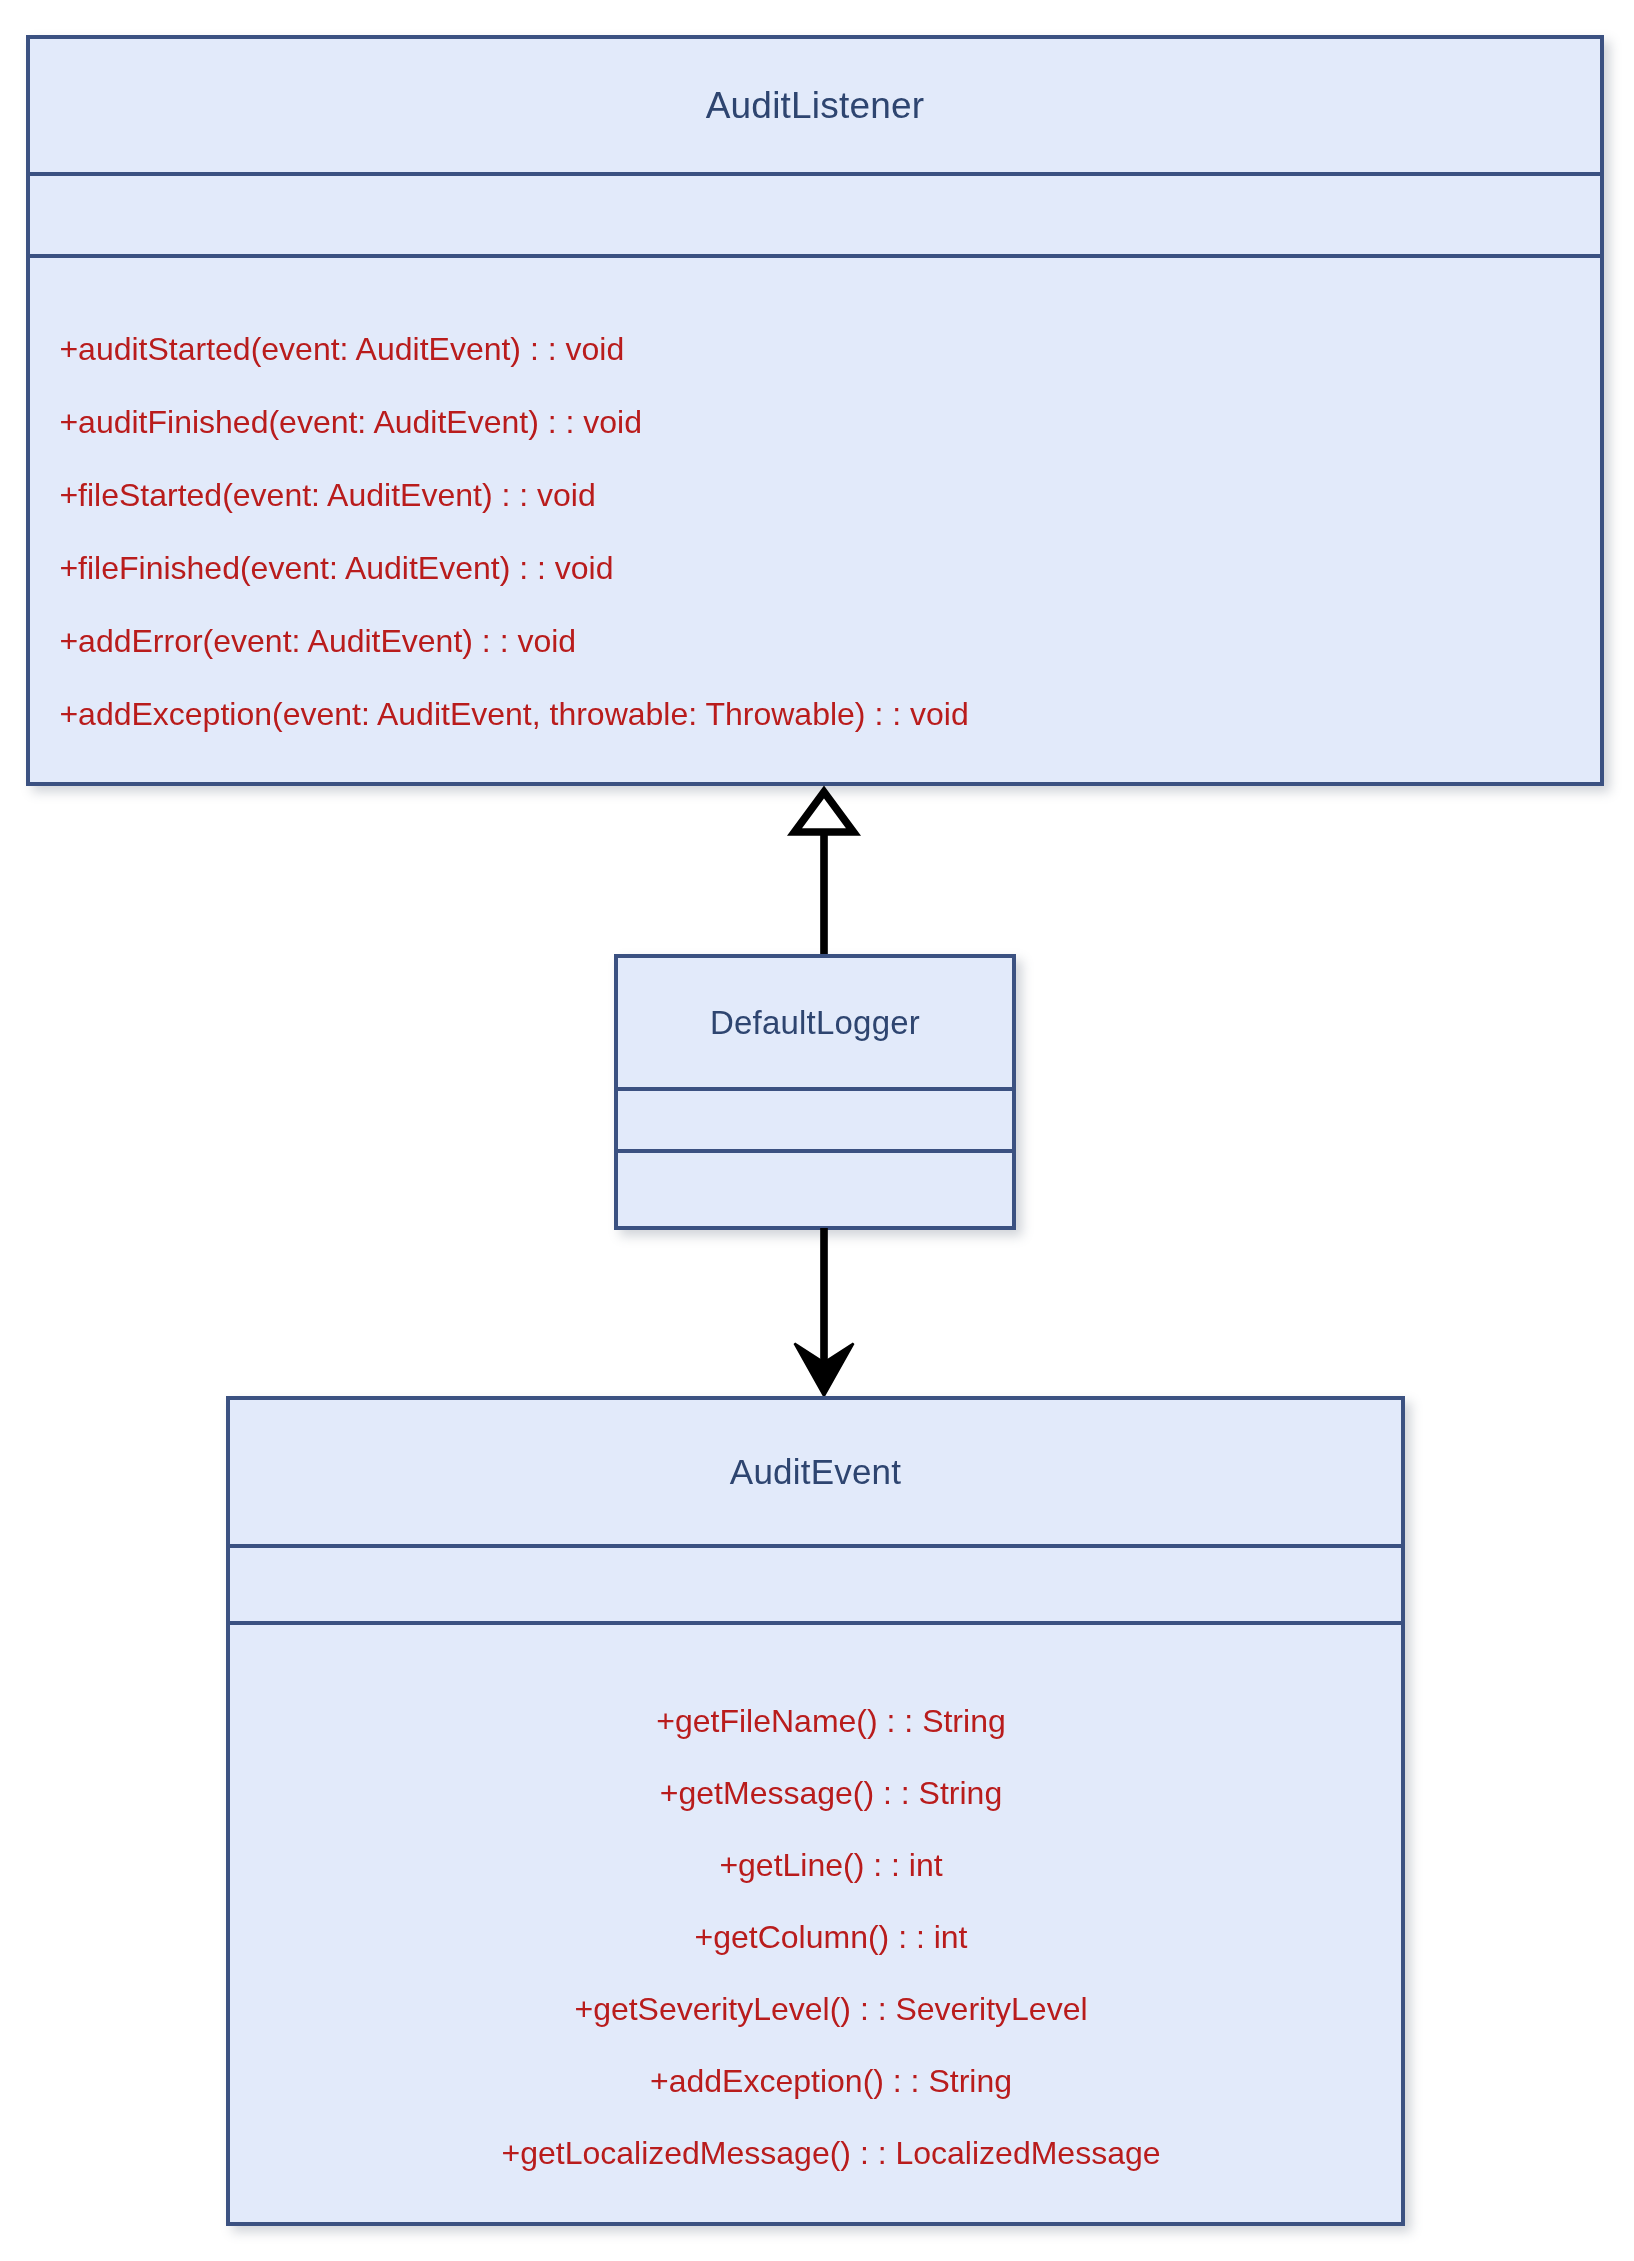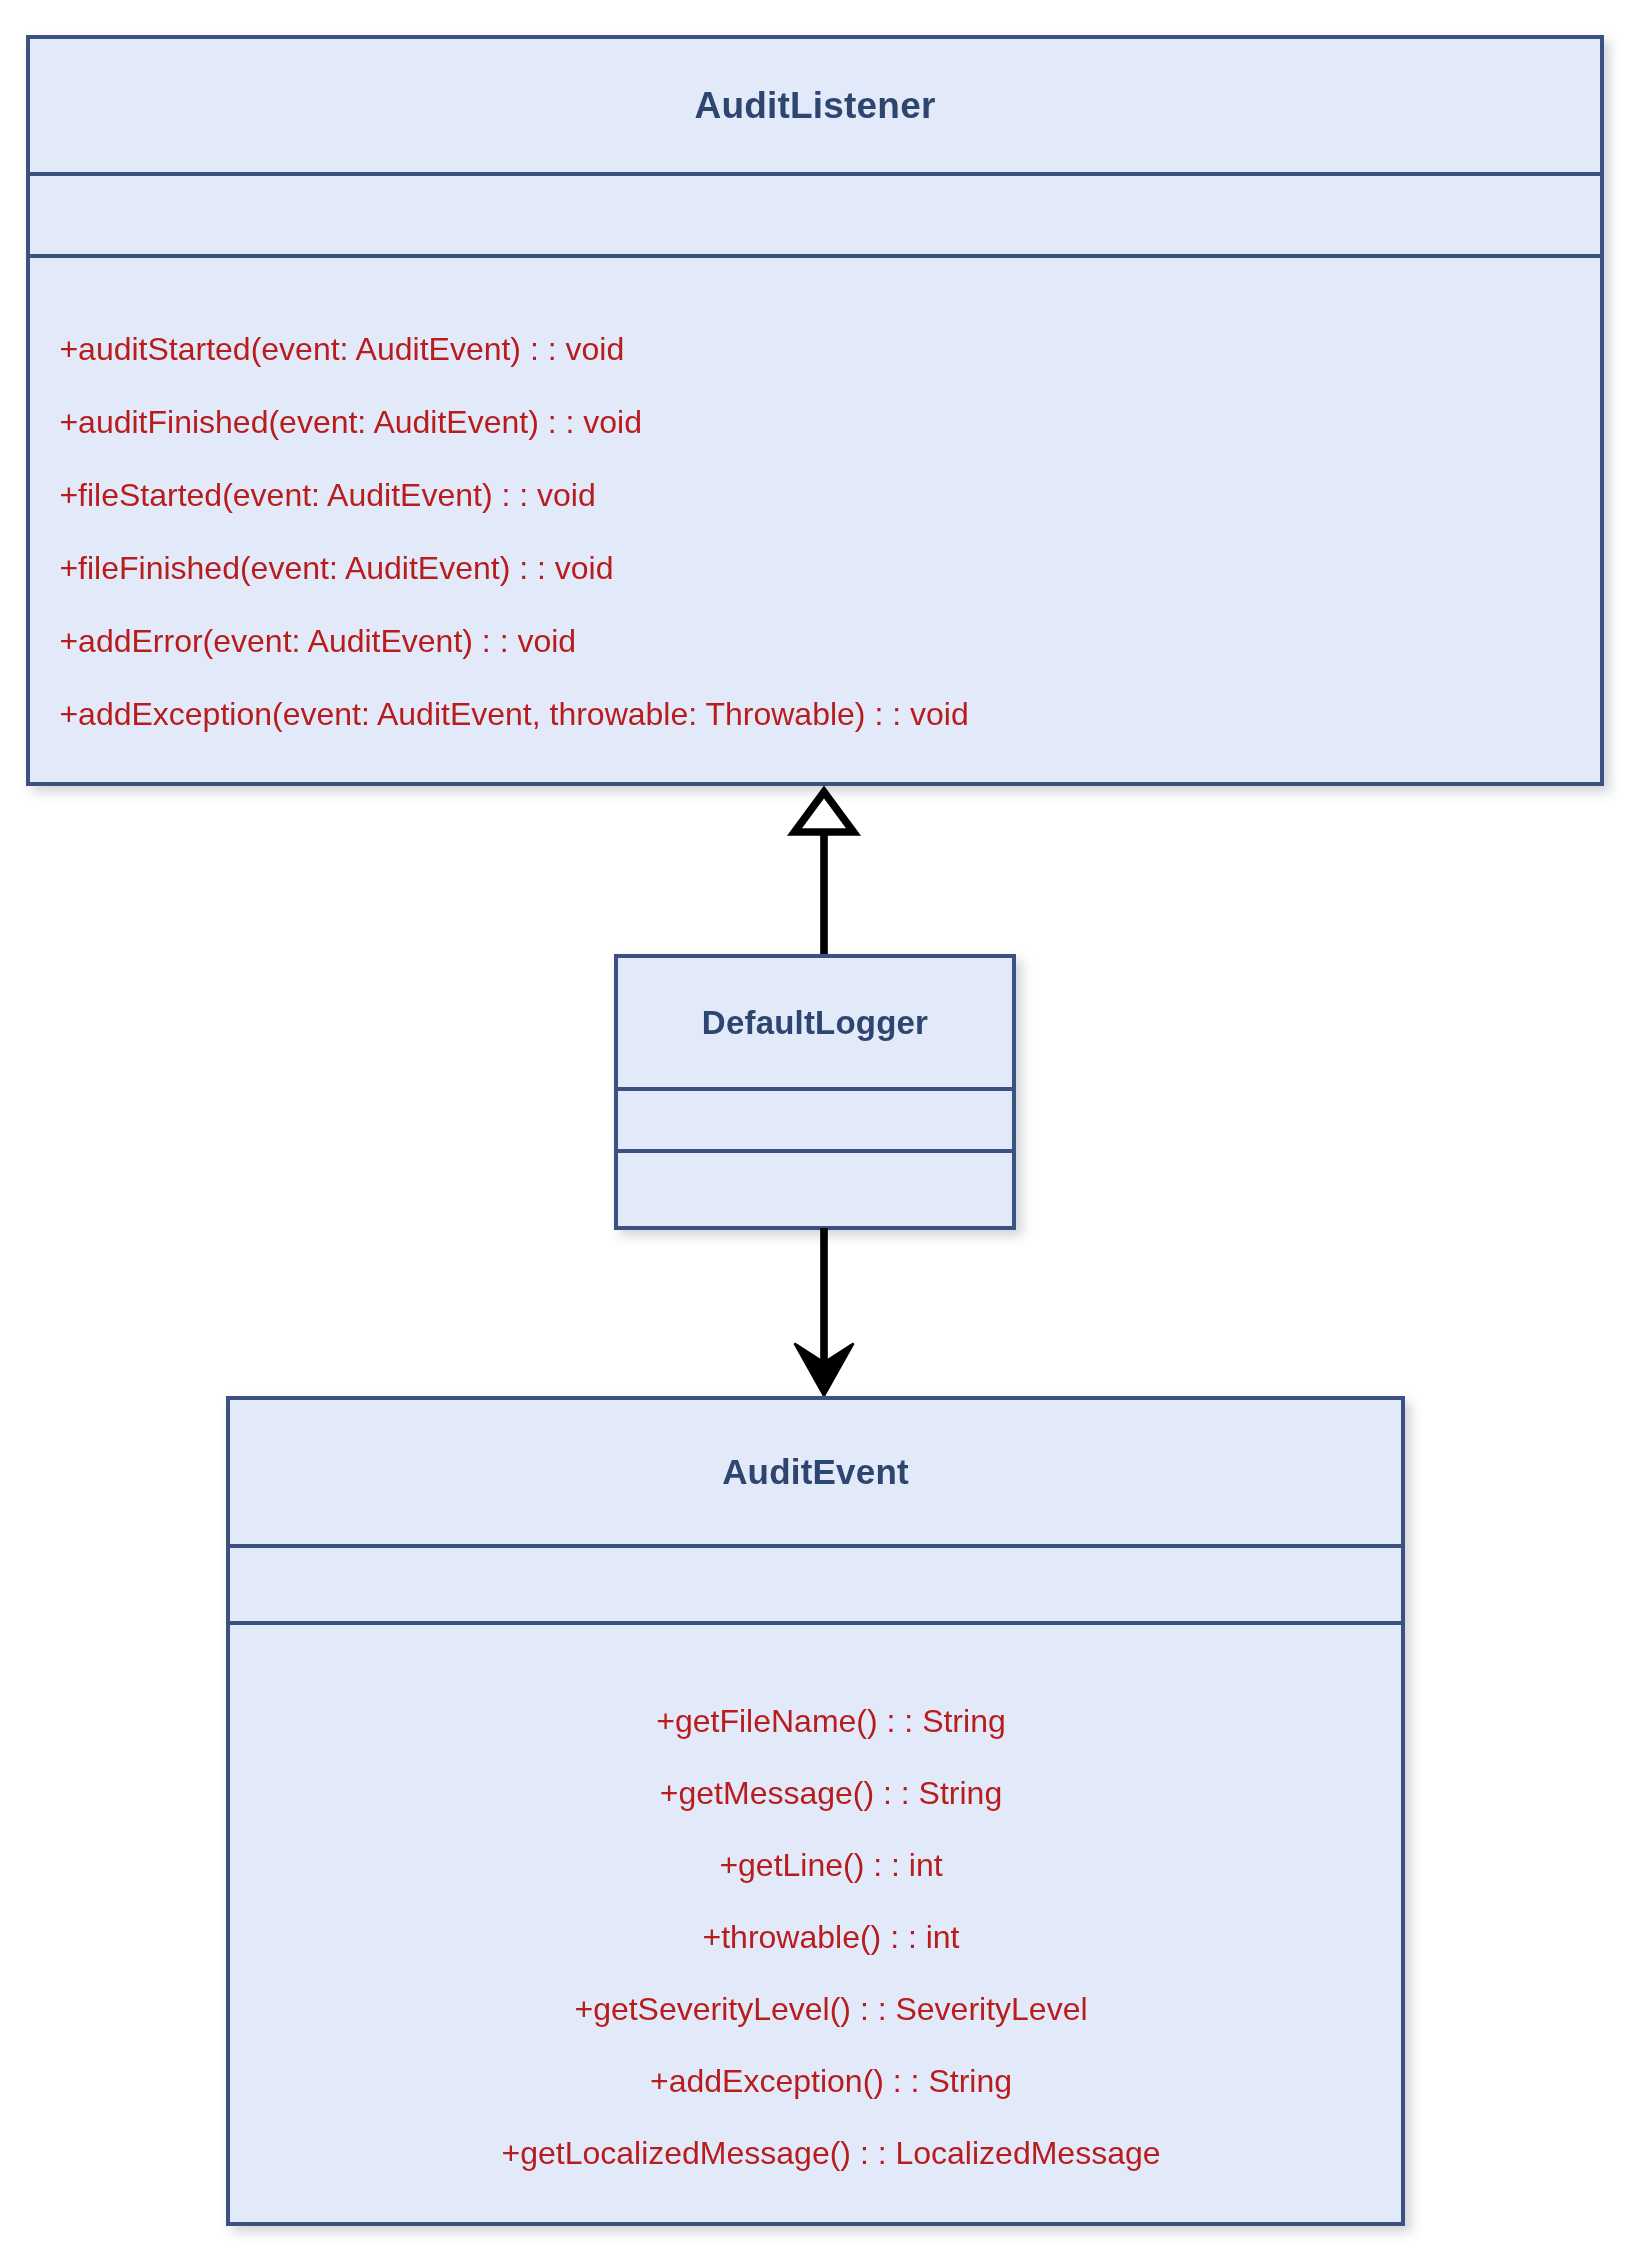--- a/index.html
+++ b/index.html
@@ -29,21 +29,21 @@
     width: 100%;
     position: relative;
   }
   .compartment.divided {
     border-bottom: 4.1px solid #3b5181;
   }
   .class-title {
     display: flex;
     align-items: center;
     justify-content: center;
-    font-weight: bold;
+    font-weight: normal;
     color: #2e4570;
     letter-spacing: 0.2px;
   }
   .members {
     display: flex;
     flex-direction: column;
     justify-content: center;
   }
   .member-row {
     color: #b91c1c;
@@ -137,21 +137,21 @@
     <polygon points="90,285 40,196 90,228 140,196" fill="#000000" stroke="#000000" stroke-width="4" stroke-linejoin="miter"></polygon>
   </svg>
 
   <div class="uml-class" id="audit-event">
     <div class="compartment divided c-title class-title">AuditEvent</div>
     <div class="compartment divided c-fields"></div>
     <div class="compartment c-methods members">
       <div class="member-row">+getFileName() : : String</div>
       <div class="member-row">+getMessage() : : String</div>
       <div class="member-row">+getLine() : : int</div>
-      <div class="member-row">+throwable() : : int</div>
+      <div class="member-row">+getColumn() : : int</div>
       <div class="member-row">+getSeverityLevel() : : SeverityLevel</div>
       <div class="member-row">+addException() : : String</div>
       <div class="member-row">+getLocalizedMessage() : : LocalizedMessage</div>
     </div>
   </div>
 
 </div>
 
 
 </body></html>

